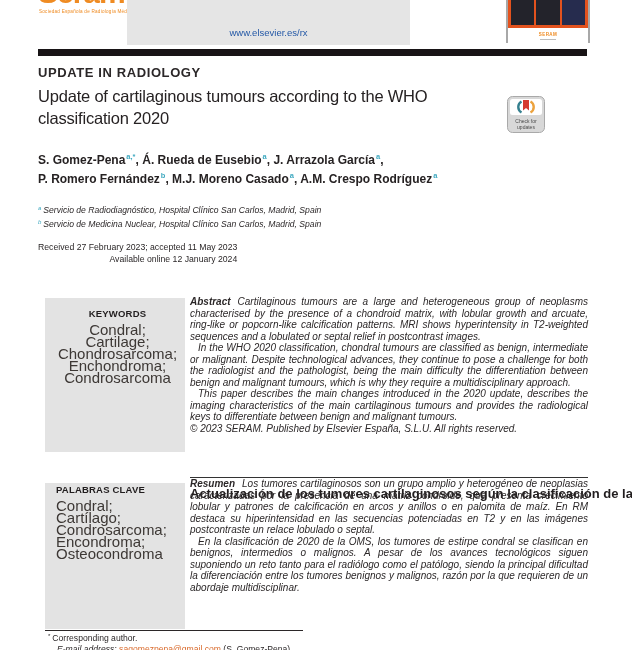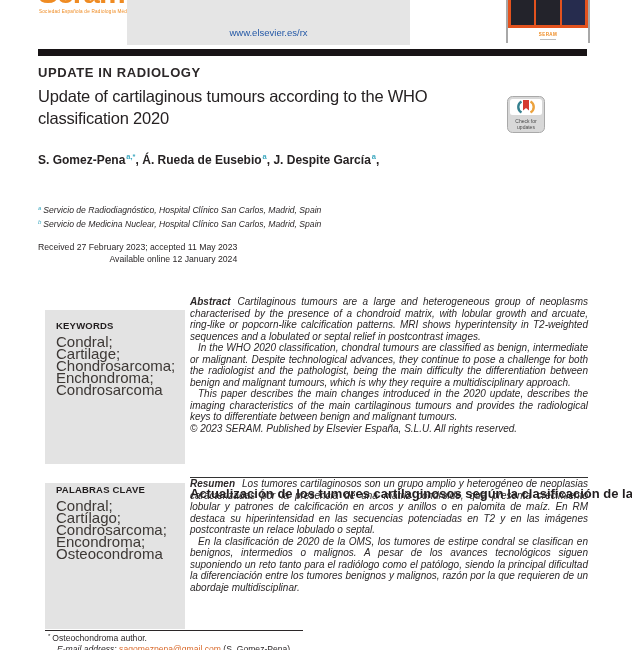--- a/index.html
+++ b/index.html
@@ -40,21 +40,21 @@
 
   .affils{position:absolute;left:38px;top:203px;font-size:8.6px;font-style:italic;
           line-height:11.5px;color:#2b2728;}
   .aff-sup{font-size:6px;color:#3fa9c0;vertical-align:3px;margin-right:2px;}
 
   .dates{position:absolute;left:38px;top:241px;font-size:8.7px;line-height:12px;color:#2b2728;text-align:right;}
 
   
   .kw-box{position:absolute;left:45px;width:140px;background:#e3e3e3;box-sizing:border-box;
           padding:10px 6px 0 11px;}
-  .kw-box.en{top:310px;height:154px;}
+  .kw-box.en{top:298px;height:154px;text-align:center;}
   .kw-box.es{top:483px;height:146px;padding-top:1px;}
   .kw-title{font-size:9.5px;font-weight:bold;color:#211d1e;letter-spacing:0.2px;margin-bottom:5px;}
   .kw-item{font-size:15px;line-height:12px;color:#3d3835;}
 
   
   .abs-col{position:absolute;left:190px;top:296px;width:398px;}
   .abs-col p, .res-col p{margin:0;font-size:10px;line-height:11.5px;text-align:justify;color:#2b2728;font-style:italic;}
   .para-label{font-weight:bold;padding-right:7px;}
   .indent{text-indent:8px;}
 
@@ -107,21 +107,26 @@
     <path d="M23.5 5.5 a6.3 6.3 0 0 1 0 11" fill="none" stroke="#eca23d" stroke-width="2.4"></path>
     <path d="M16 4 h6 v10.5 l-3 -2.6 l-3 2.6 z" fill="#d6392f"></path>
     <text x="19" y="27" text-anchor="middle" font-size="5" fill="#4a4a4a">Check for</text>
     <text x="19" y="33" text-anchor="middle" font-size="5" fill="#4a4a4a">updates</text>
   </svg>
 
   <div class="authors">
     <div>
       <span>S. Gomez-Pena</span><span class="sup">a,*</span><span>, </span>
       <span>Á. Rueda de Eusebio</span><span class="sup">a</span><span>, </span>
-      <span>J. Despite García</span><span class="sup">a</span><span>,</span>
+      <span>J. Arrazola García</span><span class="sup">a</span><span>,</span>
+    </div>
+    <div>
+      <span>P. Romero Fernández</span><span class="sup">b</span><span>, </span>
+      <span>M.J. Moreno Casado</span><span class="sup">a</span><span>, </span>
+      <span>A.M. Crespo Rodríguez</span><span class="sup">a</span>
     </div>
   </div>
 
   <div class="affils">
     <div><span class="aff-sup">a</span><span>Servicio de Radiodiagnóstico, Hospital Clínico San Carlos, Madrid, Spain</span></div>
     <div><span class="aff-sup">b</span><span>Servicio de Medicina Nuclear, Hospital Clínico San Carlos, Madrid, Spain</span></div>
   </div>
 
   <div class="dates">
     <div>Received 27 February 2023; accepted 11 May 2023</div>
@@ -156,21 +161,21 @@
   </div>
 
   <div class="es-title">Actualización de los tumores cartilaginosos según la clasificación de la OMS de 2020</div>
   <div class="res-col">
     <p><span class="para-label">Resumen</span><span>Los tumores cartilaginosos son un grupo amplio y heterogéneo de neoplasias caracterizadas por la presencia de una matriz condroide, que presenta crecimiento lobular y patrones de calcificación en arcos y anillos o en palomita de maíz. En RM destaca su hiperintensidad en las secuencias potenciadas en T2 y en las imágenes postcontraste un relace lobulado o septal.</span></p>
     <p class="indent">En la clasificación de 2020 de la OMS, los tumores de estirpe condral se clasifican en benignos, intermedios o malignos. A pesar de los avances tecnológicos siguen suponiendo un reto tanto para el radiólogo como el patólogo, siendo la principal dificultad la diferenciación entre los tumores benignos y malignos, razón por la que requieren de un abordaje multidisciplinar.</p>
   </div>
 
   <div class="fn-rule"></div>
   <div class="fn-line1">
-    <span class="fn-marker">*</span><span>Osteochondroma author.</span>
+    <span class="fn-marker">*</span><span>Corresponding author.</span>
   </div>
   <div class="fn-line2">
     <span class="fn-email-label">E-mail address:</span>
     <a class="fn-email">sagomezpena@gmail.com</a>
     <span>(S. Gomez-Pena).</span>
   </div>
 
 </div>
 
 </body></html>

